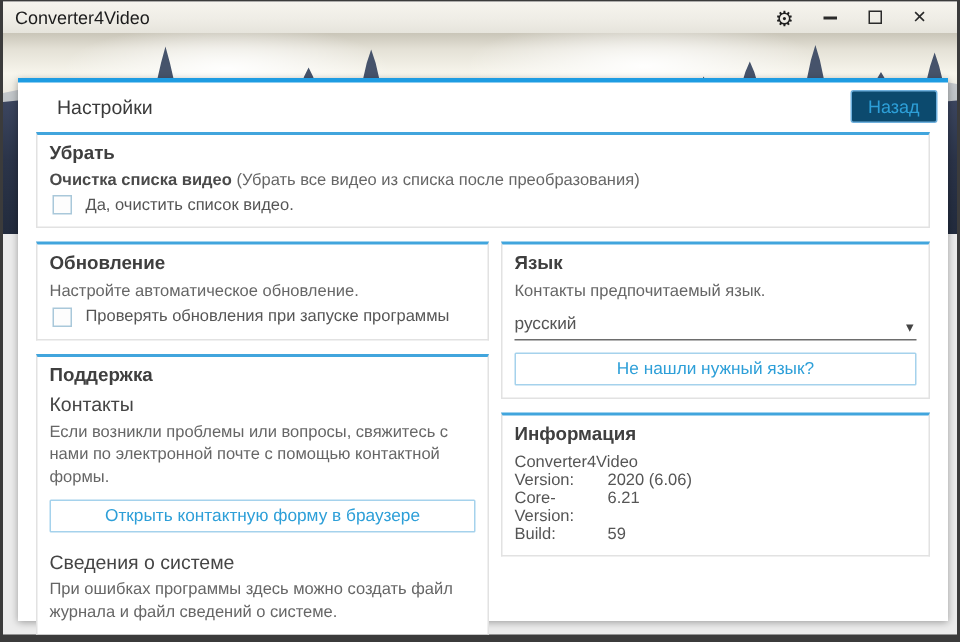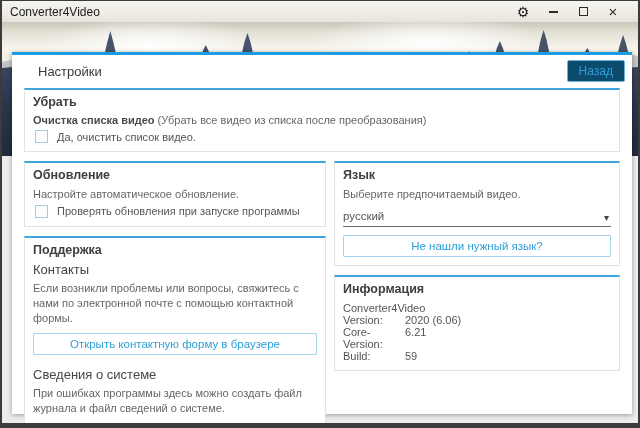--- a/index.html
+++ b/index.html
@@ -197,21 +197,21 @@
             <div class="sub-title gap">Сведения о системе</div>
             <div class="body-text">При ошибках программы здесь можно создать файл журнала и файл сведений о системе.</div>
             
           </div>
         </div>
 
         <div class="col-right">
 
           <div class="card">
             <div class="card-title">Язык</div>
-            <div class="body-text">Выберите предпочитаемый видео.</div>
+            <div class="body-text">Контакты предпочитаемый язык.</div>
             <div class="select">
               <div class="select-lines">
                 <div>русский</div>
               </div>
               <span class="caret">▾</span>
             </div>
             <button class="outline-button">Не нашли нужный язык?</button>
           </div>
 
           <div class="card">

